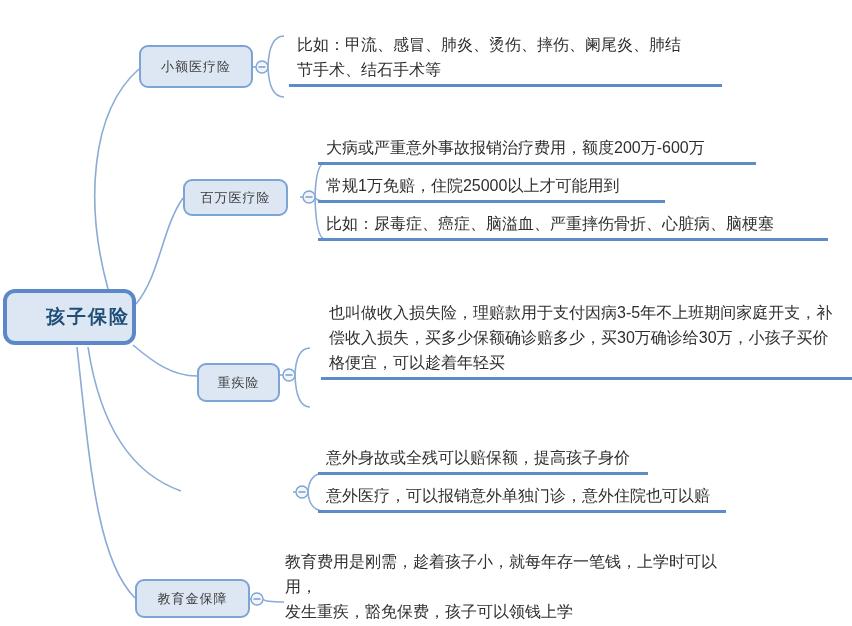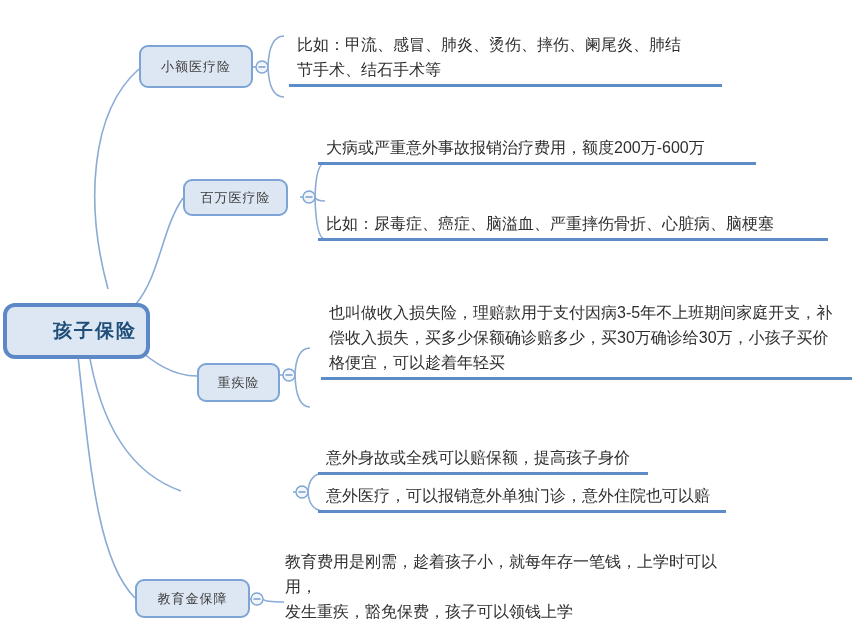--- a/index.html
+++ b/index.html
@@ -28,21 +28,21 @@
     border-radius:9px;
     display:flex;align-items:center;justify-content:center;
     color:#3a3a3a;font-size:13px;letter-spacing:1px;
     cursor:default;
   }
   .node.root{
     border:4px solid var(--root-border);
     border-radius:12px;
     color:var(--root-text);font-weight:bold;font-size:19px;letter-spacing:2px;
   }
-  #nroot{left:3px;top:303px;width:147px;height:56px;padding-left:37px;}
+  #nroot{left:3px;top:289px;width:133px;height:56px;padding-left:37px;}
   #nb1{left:139px;top:45px;width:114px;height:43px;}
   #nb2{left:183px;top:179px;width:105px;height:37px;}
   #nb3{left:197px;top:356px;width:83px;height:39px;margin-top:7px;}
   #nb4{left:181px;top:472px;width:112px;height:40px;}
   #nb5{left:135px;top:579px;width:115px;height:39px;}
 
   .leaf{
     position:absolute;box-sizing:border-box;
     color:var(--text);font-size:16px;line-height:25px;
     padding:0 0 2px 8px;
@@ -119,20 +119,21 @@
 
   <div id="nb1" class="node">小额医疗险</div>
   <div id="nb2" class="node">百万医疗险</div>
   <div id="nb3" class="node">重疾险</div>
   <div id="nb5" class="node">教育金保障</div>
 
   <div id="b1c2" class="leaf">比如：甲流、感冒、肺炎、烫伤、摔伤、阑尾炎、肺结
 节手术、结石手术等</div>
 
   <div id="b2c1" class="leaf">大病或严重意外事故报销治疗费用，额度200万-600万</div>
+  <div id="b2c2" class="leaf">常规1万免赔，住院25000以上才可能用到</div>
   <div id="b2c3" class="leaf">比如：尿毒症、癌症、脑溢血、严重摔伤骨折、心脏病、脑梗塞</div>
 
   <div id="b3c1" class="leaf">也叫做收入损失险，理赔款用于支付因病3-5年不上班期间家庭开支，补
 偿收入损失，买多少保额确诊赔多少，买30万确诊给30万，小孩子买价
 格便宜，可以趁着年轻买</div>
 
   <div id="b4c1" class="leaf">意外身故或全残可以赔保额，提高孩子身价</div>
   <div id="b4c2" class="leaf">意外医疗，可以报销意外单独门诊，意外住院也可以赔</div>
 
   <div id="b5c1" class="leaf">教育费用是刚需，趁着孩子小，就每年存一笔钱，上学时可以用，

